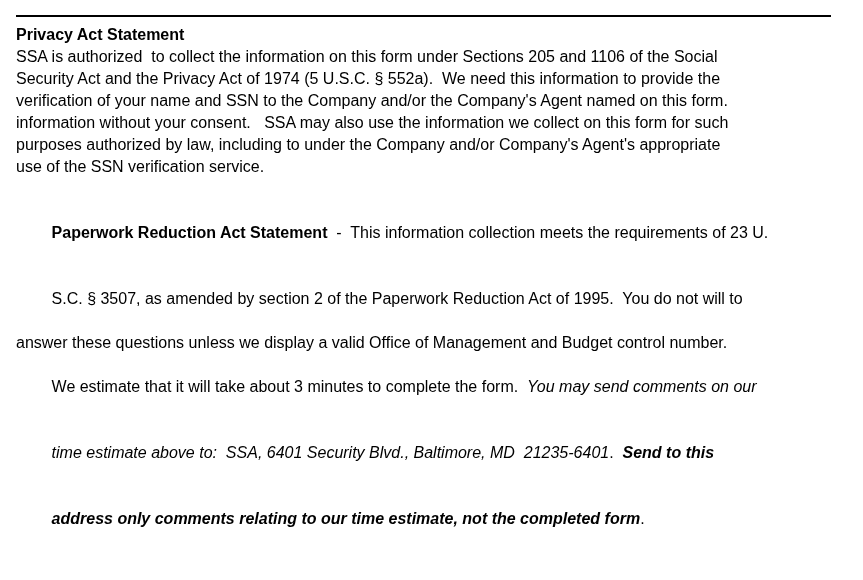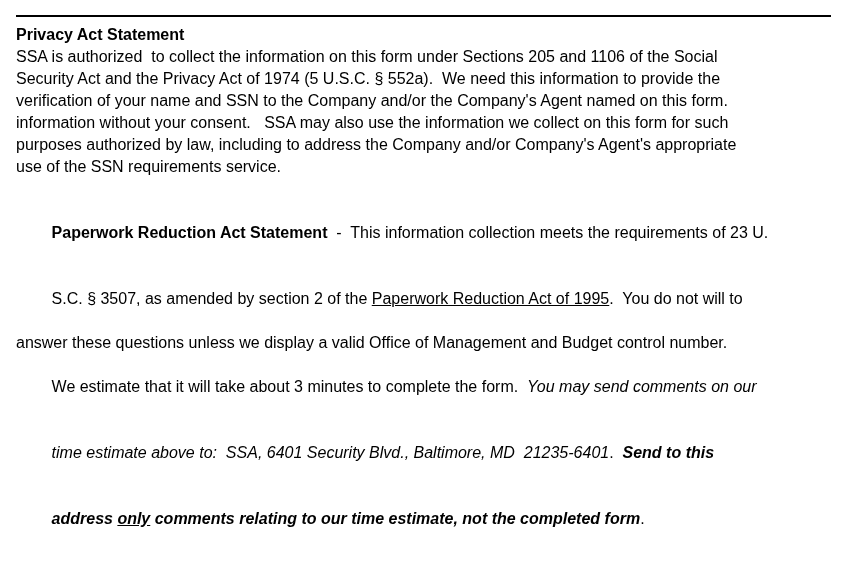--- a/index.html
+++ b/index.html
@@ -35,39 +35,39 @@
     font-weight: bold;
     line-height: 22px;
     white-space: pre-wrap;
   }
   .privacy-heading { margin-top: 7px; }
   .privacy-para { }
   .paperwork-para { margin-top: 22px; }
   .b  { font-weight: bold; }
   .i  { font-style: italic; text-align: right; }
   .bi { font-weight: bold; font-style: italic; }
-  .u  { text-decoration: underline; }
+  .u  { }
 </style>
 </head>
 <body>
 
 <div class="doc">
 
   <div class="top-rule"></div>
 
   <div class="section">
     <div class="heading privacy-heading">Privacy Act Statement</div>
 
     <div class="privacy-para">
       <div class="ln">SSA is authorized  to collect the information on this form under Sections 205 and 1106 of the Social</div>
       <div class="ln">Security Act and the Privacy Act of 1974 (5 U.S.C. § 552a).  We need this information to provide the</div>
       <div class="ln">verification of your name and SSN to the Company and/or the Company's Agent named on this form.</div>
       <div class="ln">information without your consent.   SSA may also use the information we collect on this form for such</div>
-      <div class="ln">purposes authorized by law, including to address the Company and/or Company's Agent's appropriate</div>
-      <div class="ln">use of the SSN requirements service.</div>
+      <div class="ln">purposes authorized by law, including to under the Company and/or Company's Agent's appropriate</div>
+      <div class="ln">use of the SSN verification service.</div>
     </div>
 
     <div class="paperwork-para">
       <div class="ln">
         <span class="b">Paperwork Reduction Act Statement</span><span>  -  This information collection meets the requirements of 23 U.</span>
       </div>
       <div class="ln">
         <span>S.C. § 3507, as amended by section 2 of the </span><span class="u">Paperwork Reduction Act of 1995</span><span>.  You do not will to</span>
       </div>
       <div class="ln">answer these questions unless we display a valid Office of Management and Budget control number.</div>

